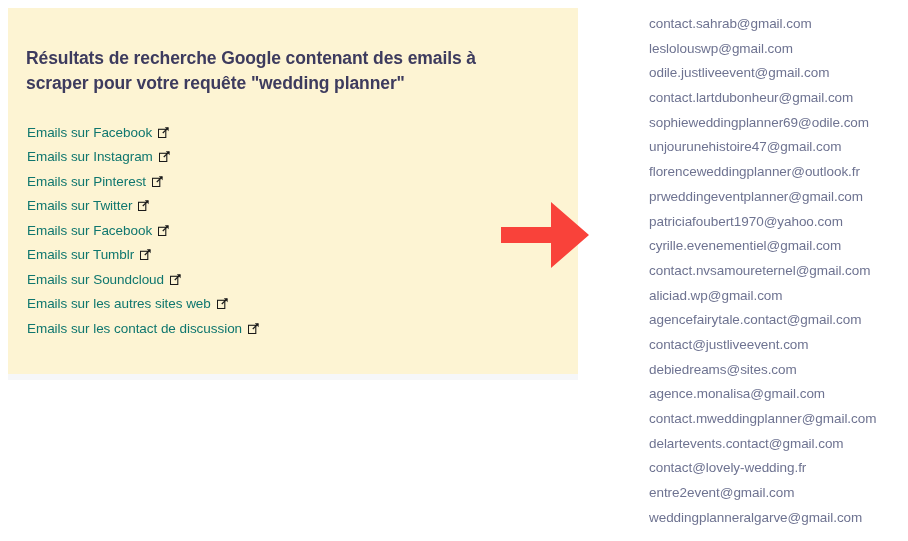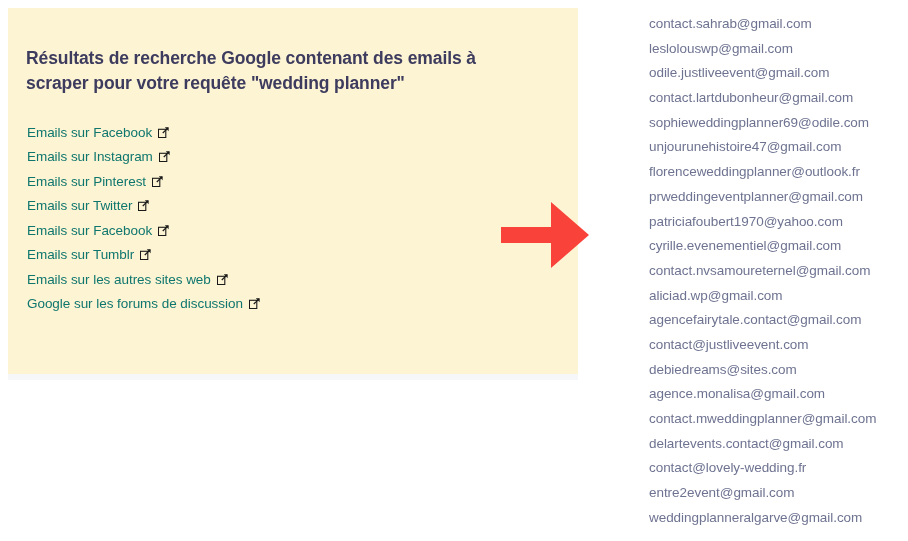--- a/index.html
+++ b/index.html
@@ -185,34 +185,44 @@
       <a href="#">Emails sur Tumblr</a>
       <span class="ext-icon">
         <svg width="11" height="11" viewBox="0 0 12 12">
           <rect x="0.5" y="2.5" width="8" height="9" fill="none" stroke="#1a1a1a" stroke-width="1.2"></rect>
           <path d="M5.2 6.6 L11 1" stroke="#1a1a1a" stroke-width="1.3" fill="none"></path>
           <path d="M7.4 0.4 H11.6 V4.6 Z" fill="#1a1a1a"></path>
         </svg>
       </span>
     </li>
 
+    <li class="link-row">
+      <a href="#">Emails sur Soundcloud</a>
+      <span class="ext-icon">
+        <svg width="11" height="11" viewBox="0 0 12 12">
+          <rect x="0.5" y="2.5" width="8" height="9" fill="none" stroke="#1a1a1a" stroke-width="1.2"></rect>
+          <path d="M5.2 6.6 L11 1" stroke="#1a1a1a" stroke-width="1.3" fill="none"></path>
+          <path d="M7.4 0.4 H11.6 V4.6 Z" fill="#1a1a1a"></path>
+        </svg>
+      </span>
+    </li>
 
     <li class="link-row">
       <a href="#">Emails sur les autres sites web</a>
       <span class="ext-icon">
         <svg width="11" height="11" viewBox="0 0 12 12">
           <rect x="0.5" y="2.5" width="8" height="9" fill="none" stroke="#1a1a1a" stroke-width="1.2"></rect>
           <path d="M5.2 6.6 L11 1" stroke="#1a1a1a" stroke-width="1.3" fill="none"></path>
           <path d="M7.4 0.4 H11.6 V4.6 Z" fill="#1a1a1a"></path>
         </svg>
       </span>
     </li>
 
     <li class="link-row">
-      <a href="#">Google sur les forums de discussion</a>
+      <a href="#">Emails sur les contact de discussion</a>
       <span class="ext-icon">
         <svg width="11" height="11" viewBox="0 0 12 12">
           <rect x="0.5" y="2.5" width="8" height="9" fill="none" stroke="#1a1a1a" stroke-width="1.2"></rect>
           <path d="M5.2 6.6 L11 1" stroke="#1a1a1a" stroke-width="1.3" fill="none"></path>
           <path d="M7.4 0.4 H11.6 V4.6 Z" fill="#1a1a1a"></path>
         </svg>
       </span>
     </li>
 
   </ul>

